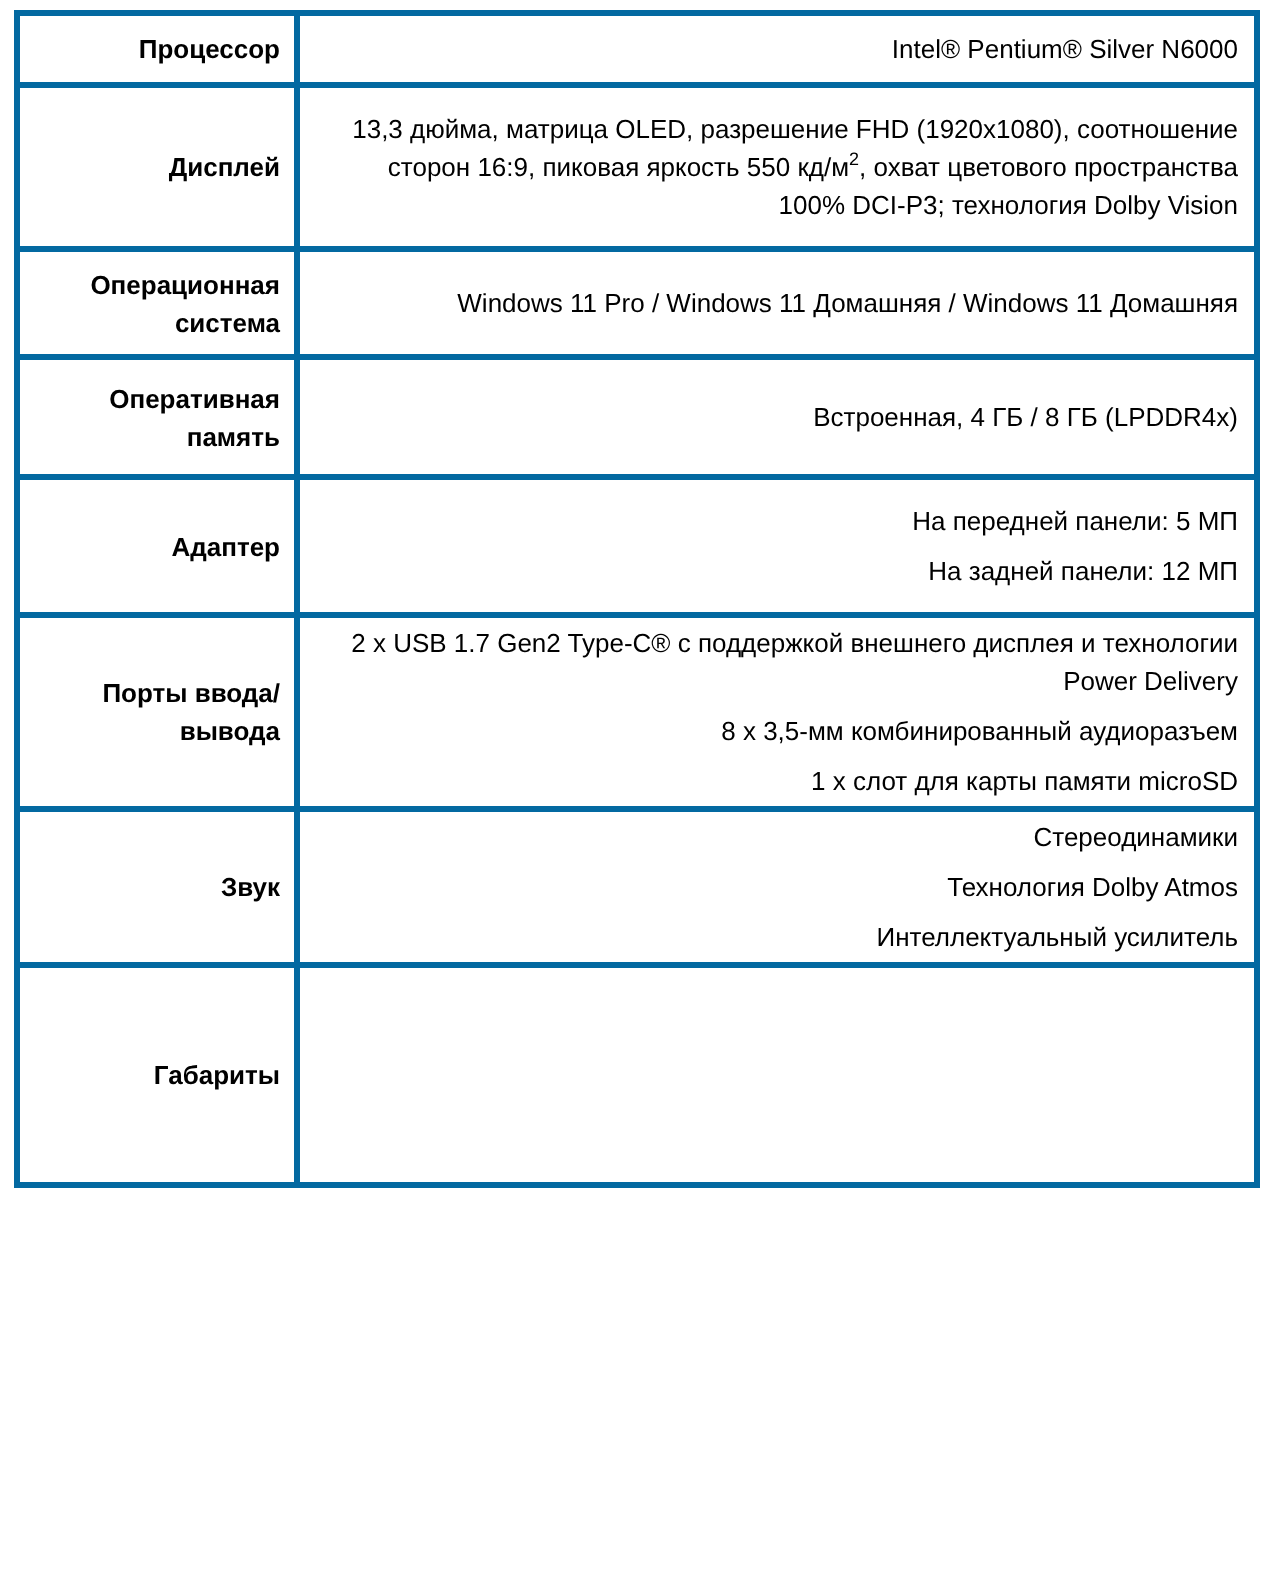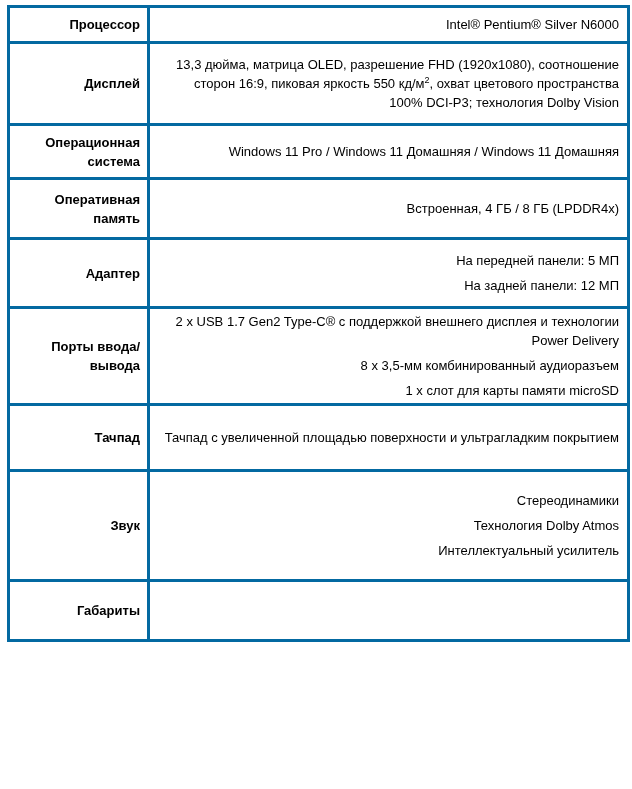--- a/index.html
+++ b/index.html
@@ -92,26 +92,20 @@
         </tr>
         <tr>
           <td class="label">Порты ввода/вывода</td>
           <td class="value">
             <p>2 x USB 1.7 Gen2 Type-C® с поддержкой внешнего дисплея и технологии Power Delivery</p>
             <p>8 x 3,5-мм комбинированный аудиоразъем</p>
             <p>1 x слот для карты памяти microSD</p>
           </td>
         </tr>
         <tr>
-          <td class="label">Тачпад</td>
-          <td class="value">
-            <p>Тачпад с увеличенной площадью поверхности и ультрагладким покрытием</p>
-          </td>
-        </tr>
-        <tr>
           <td class="label">Звук</td>
           <td class="value">
             <p>Стереодинамики</p>
             <p>Технология Dolby Atmos</p>
             <p>Интеллектуальный усилитель</p>
           </td>
         </tr>
         <tr>
           <td class="label">Габариты</td>
           <td class="value"></td>

